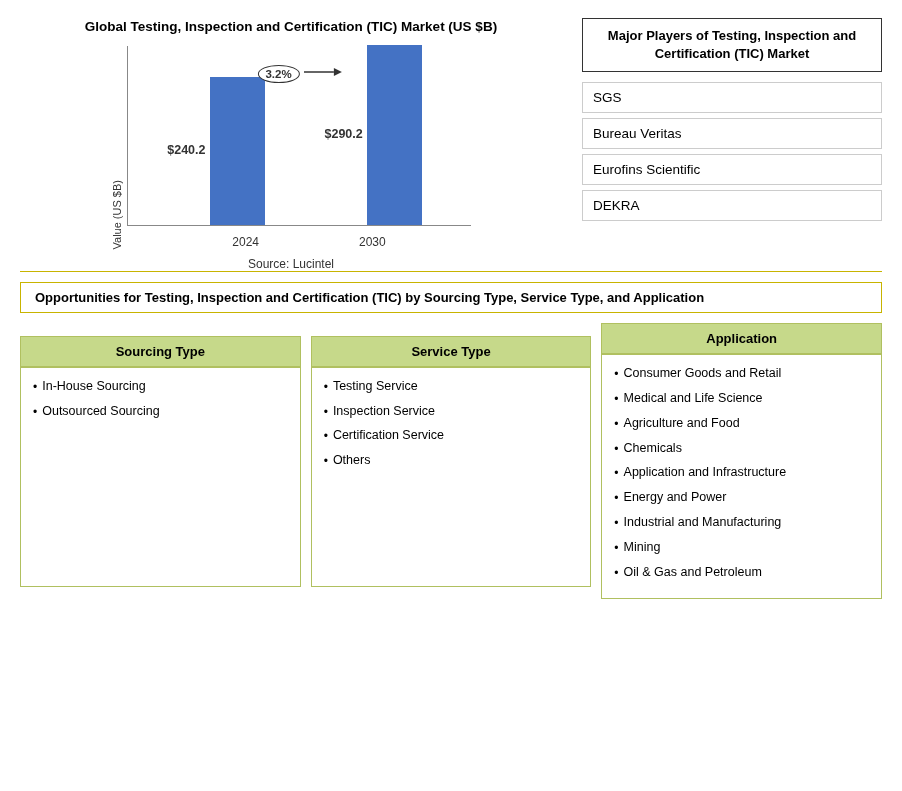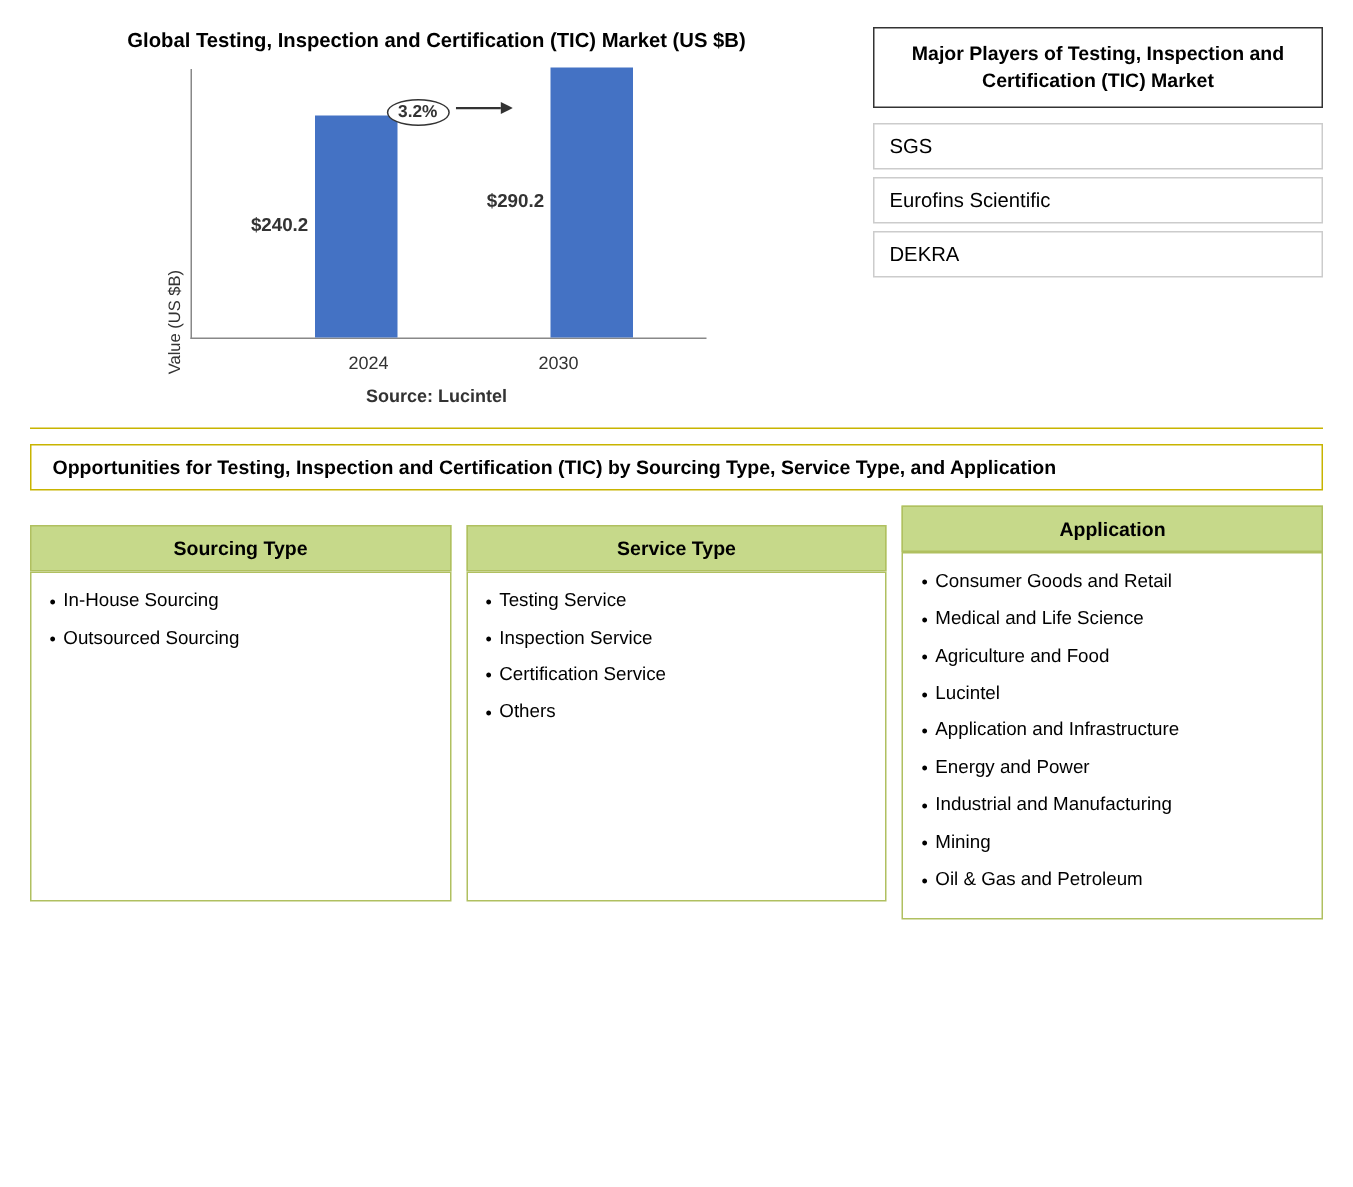--- a/index.html
+++ b/index.html
@@ -16,21 +16,20 @@
       width: 902px;
       padding: 18px 20px 18px 20px;
       background: #fff;
     }
     
     .top-section {
       display: flex;
       flex-direction: row;
       gap: 0;
       border-bottom: 1.5px solid #c8b400;
-      padding-bottom: 14px;
       margin-bottom: 10px;
     }
     
     .chart-area {
       flex: 1 1 0;
       display: flex;
       flex-direction: column;
       align-items: center;
       padding-right: 10px;
     }
@@ -117,21 +116,21 @@
       font-weight: bold;
       color: #333;
       background: #fff;
       white-space: nowrap;
     }
     .arrow-svg {
       display: inline-block;
     }
     .source-label {
       font-size: 12px;
-      font-weight: bold;
+      font-weight: normal;
       color: #333;
       margin-top: 8px;
       text-align: center;
     }
     
     .players-area {
       flex: 0 0 310px;
       display: flex;
       flex-direction: column;
       align-items: stretch;
@@ -252,20 +251,21 @@
             <div class="bar-year">2030</div>
           </div>
         </div>
       </div>
       <div class="source-label">Source: Lucintel</div>
     </div>
 
     <div class="players-area">
       <div class="players-title-box">Major Players of Testing, Inspection and Certification (TIC) Market</div>
       <div class="player-item">SGS</div>
+      <div class="player-item">Bureau Veritas</div>
       <div class="player-item">Eurofins Scientific</div>
       <div class="player-item">DEKRA</div>
     </div>
 
   </div>
 
   <div class="bottom-section">
     <div class="opportunities-title">Opportunities for Testing, Inspection and Certification (TIC) by Sourcing Type, Service Type, and Application</div>
     <div class="opportunities-grid">
 
@@ -315,21 +315,21 @@
           <div class="opp-item">
             <span class="bullet">•</span>
             <span>Medical and Life Science</span>
           </div>
           <div class="opp-item">
             <span class="bullet">•</span>
             <span>Agriculture and Food</span>
           </div>
           <div class="opp-item">
             <span class="bullet">•</span>
-            <span>Lucintel</span>
+            <span>Chemicals</span>
           </div>
           <div class="opp-item">
             <span class="bullet">•</span>
             <span>Application and Infrastructure</span>
           </div>
           <div class="opp-item">
             <span class="bullet">•</span>
             <span>Energy and Power</span>
           </div>
           <div class="opp-item">

